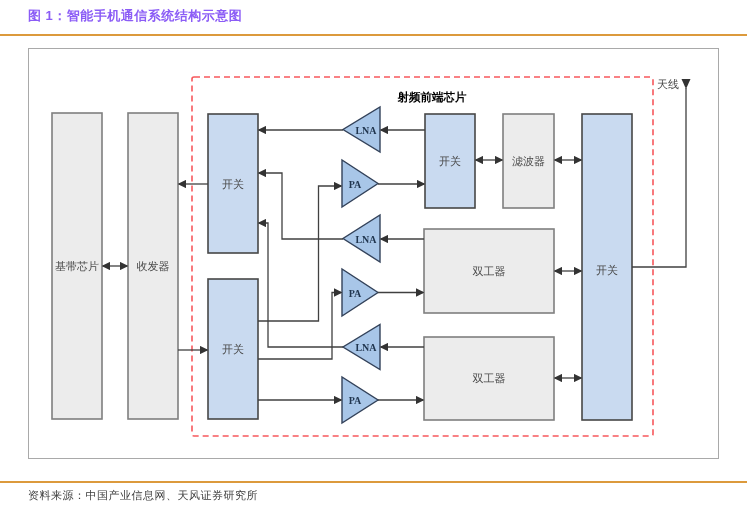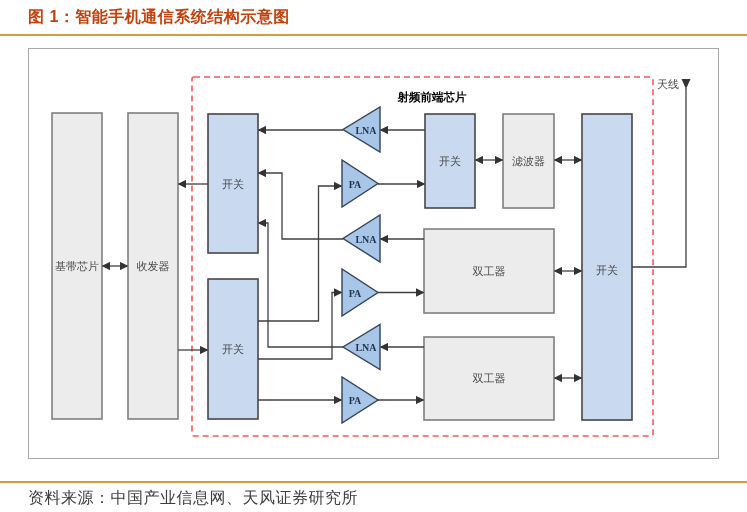--- a/index.html
+++ b/index.html
@@ -2,28 +2,28 @@
 <html><head>
 <meta charset="utf-8">
 <style>
   html,body{margin:0;padding:0;}
   body{
     width:747px;height:512px;position:relative;background:#ffffff;
     font-family:"Liberation Sans",sans-serif;overflow:hidden;
   }
   .page-title{
     position:absolute;left:28px;top:7px;
-    font-size:16px;font-weight:bold;color:#c2410c;letter-spacing:.5px;
+    font-size:13px;font-weight:bold;color:#8b5cf6;letter-spacing:.5px;
   }
   .rule{position:absolute;left:0;width:747px;height:2px;background:#dc9a3c;}
   .rule-top{top:34px;}
   .rule-bottom{top:481px;}
   .source-line{
     position:absolute;left:28px;top:488px;
-    font-size:16px;color:#3d3d3d;letter-spacing:.5px;
+    font-size:11px;color:#3d3d3d;letter-spacing:.5px;
   }
   svg.diagram{position:absolute;left:0;top:0;}
   .box-gray{fill:#ececec;stroke:#7f7f7f;stroke-width:1.6;}
   .box-blue{fill:#c9daf0;stroke:#474747;stroke-width:1.6;}
   .tri{fill:#8db3e2;fill:#a8c6e8;stroke:#33425a;stroke-width:1.4;}
   .wire{fill:none;stroke:#404040;stroke-width:1.3;}
   .lbl{fill:#4a4a4a;font-size:11px;text-anchor:middle;font-family:"Liberation Sans",sans-serif;}
   .lbl-amp{fill:#21364f;font-size:10px;text-anchor:middle;font-family:"Liberation Serif",serif;font-weight:bold;}
   .lbl-bold{fill:#000000;font-size:11.5px;font-weight:bold;text-anchor:middle;font-family:"Liberation Sans",sans-serif;}
   .frame{fill:#ffffff;stroke:#a9a9a9;stroke-width:1;}

